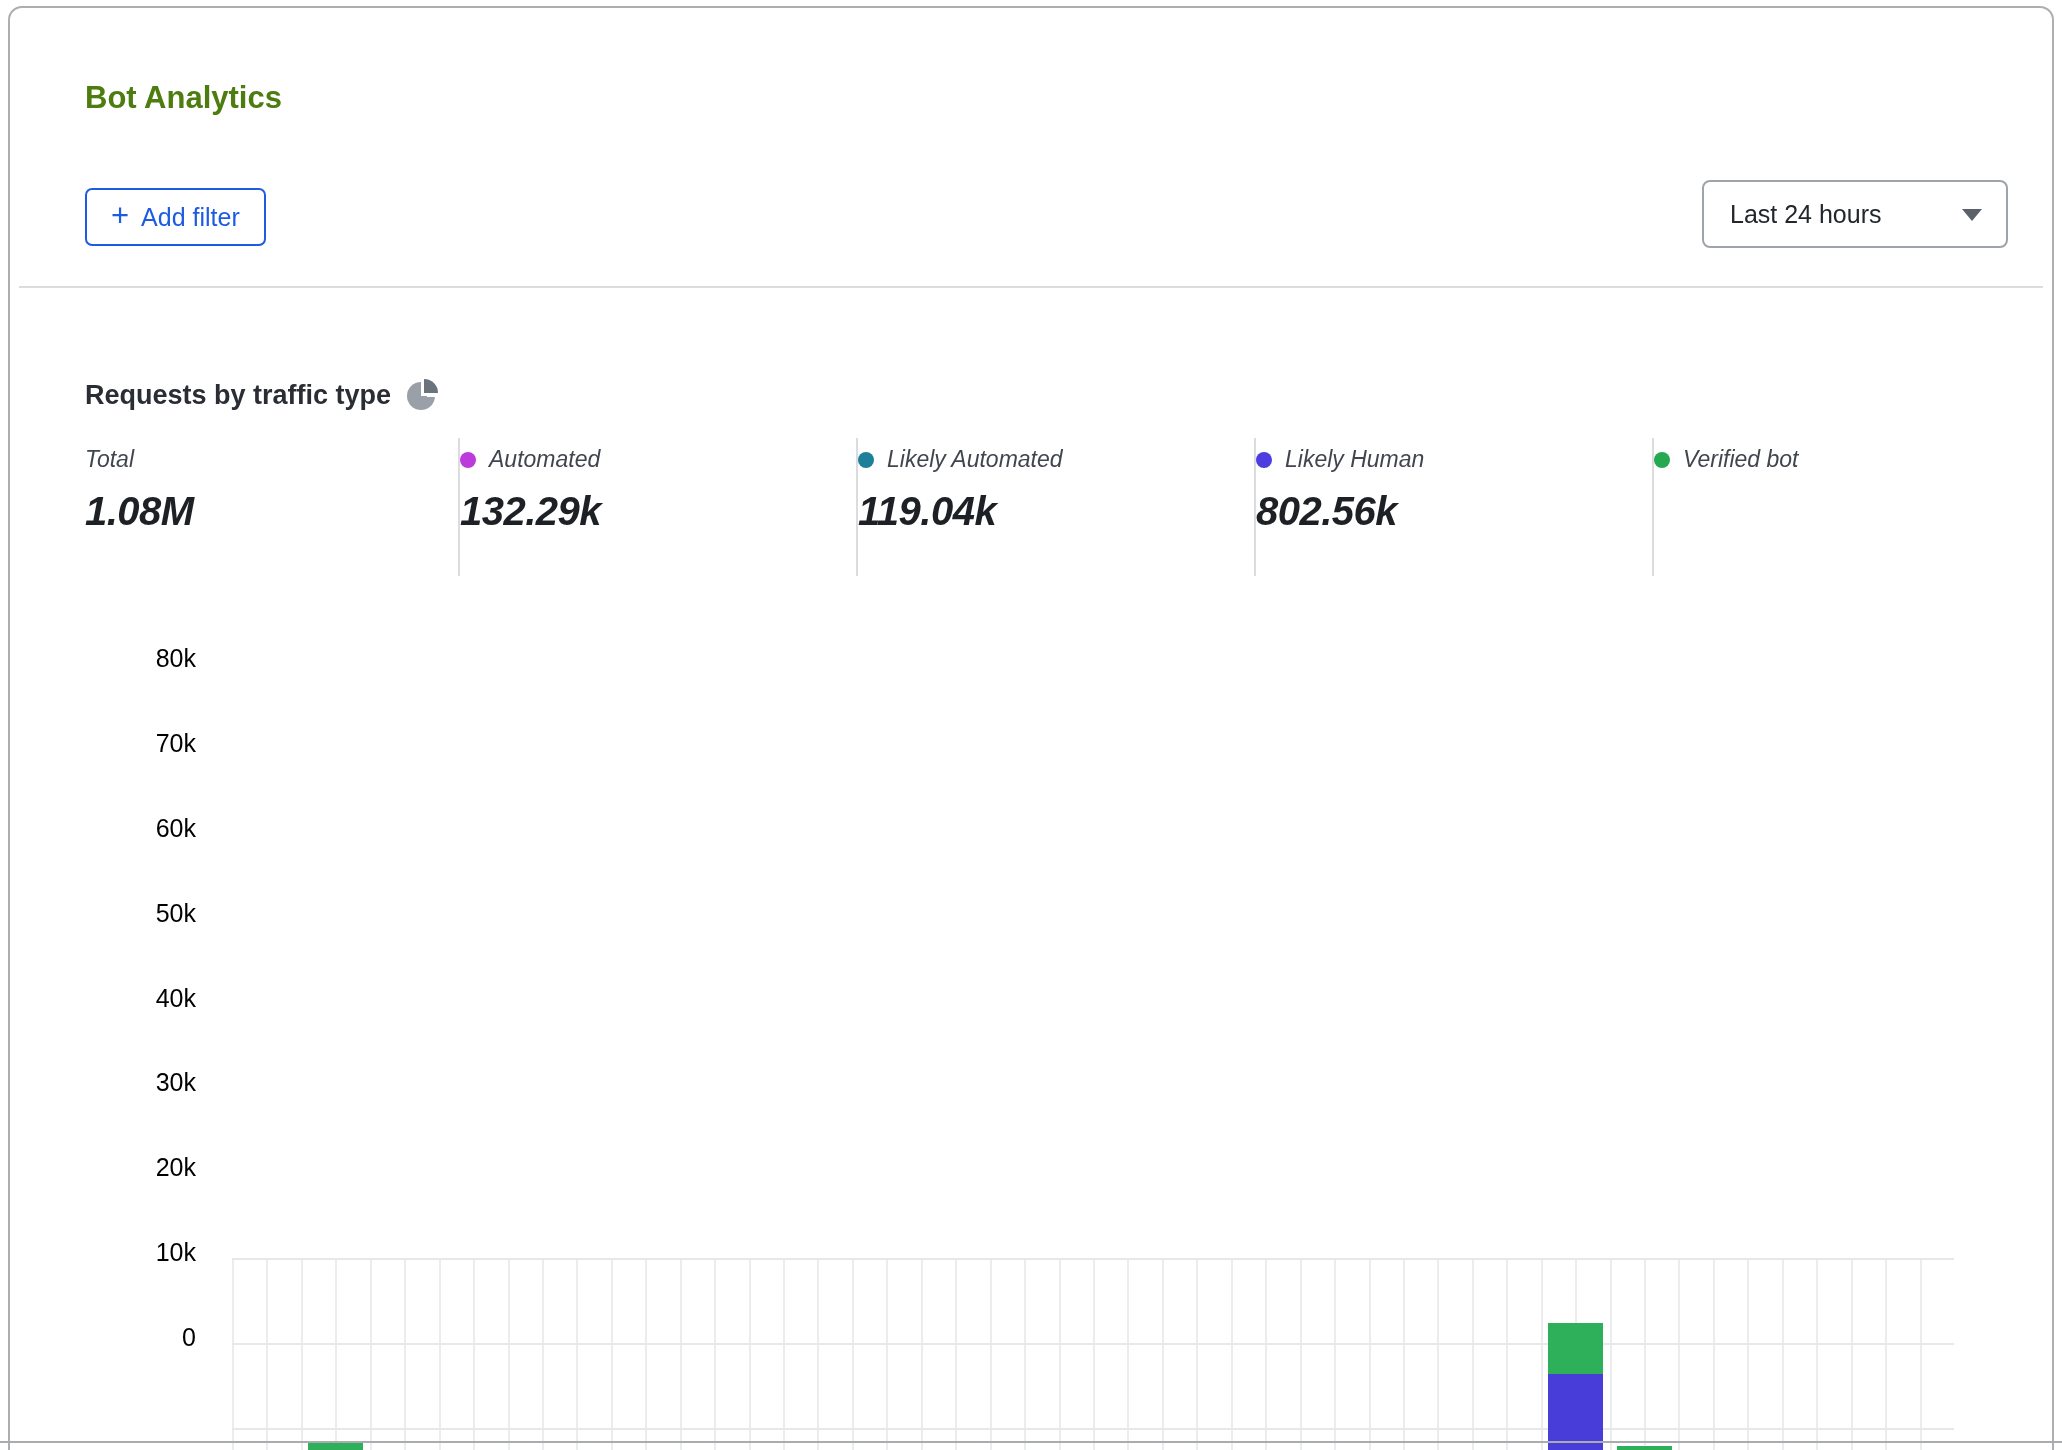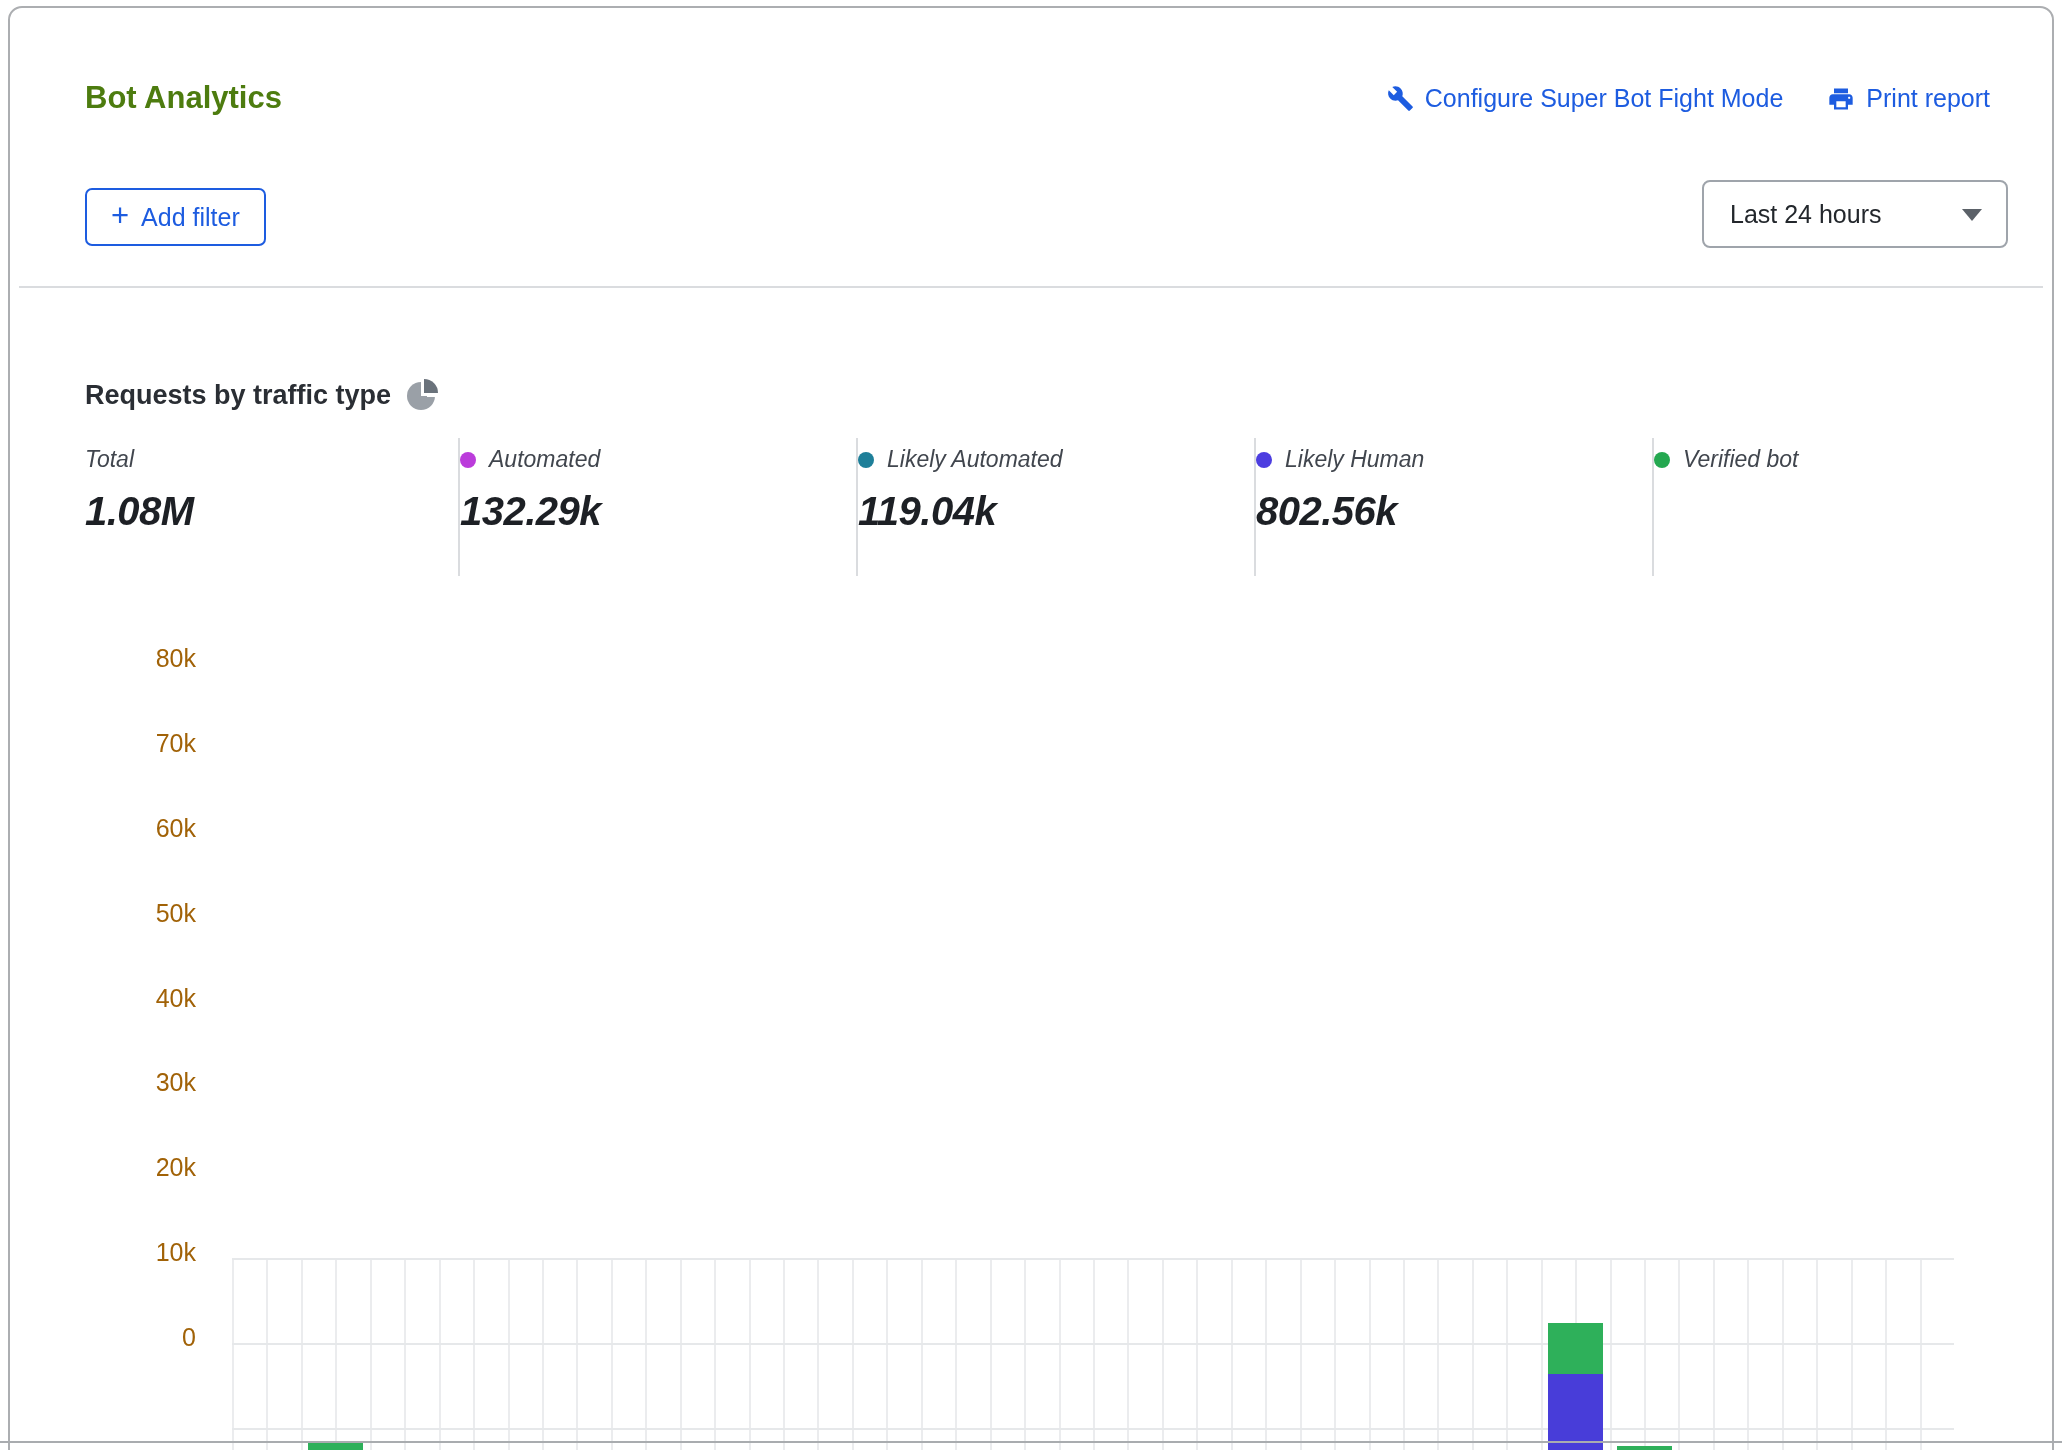--- a/index.html
+++ b/index.html
@@ -35,44 +35,30 @@
   .stat-block { padding-top:8px; }
   .stat-block.divided { border-left:2px solid #DADCDF; }
   .stat-label-row { display:flex; align-items:center; gap:13px; }
   .stat-dot { width:16px; height:16px; border-radius:50%; }
   .stat-label { font-size:23px; color:#41464E; }
   .stat-value { margin-top:16px; font-size:40px; font-weight:700; color:#1D2025; letter-spacing:-0.5px; }
   .chart { position:absolute; left:0; top:600px; width:2062px; height:850px; }
   .plot { position:absolute; left:222px; top:651px; width:1722px; height:679px;
           background-image:repeating-linear-gradient(to right, #EBECEE 0 2px, rgba(0,0,0,0) 2px 34.44px); }
   .hline { position:absolute; left:0; width:100%; height:2px; background:#E6E8EA; }
-  .ylabel { position:absolute; left:0; width:186px; text-align:right; font-size:25px; color:#a16207; }
+  .ylabel { position:absolute; left:0; width:186px; text-align:right; font-size:25px; color:#000000; }
   .bar-seg { position:absolute; }
   .bottom-divider { position:absolute; left:0; top:1441px; width:2062px; height:2px; background:#A9ACAF; }
 </style>
 </head>
 <body>
 
 <div class="card">
   <div class="page-title">Bot Analytics</div>
 
-  <div class="header-links">
-    <div class="hlink">
-      <svg width="27" height="27" viewBox="0 0 24 24">
-        <path fill="#1D5CE0" d="M22.7 19l-9.1-9.1c.9-2.3.4-5-1.5-6.9-2-2-5-2.4-7.4-1.3L9 6 6 9 1.6 4.7C.4 7.1.9 10.1 2.9 12.1c1.9 1.9 4.6 2.4 6.9 1.5l9.1 9.1c.4.4 1 .4 1.4 0l2.3-2.3c.5-.4.5-1.1.1-1.4z"></path>
-      </svg>
-      <span>Configure Super Bot Fight Mode</span>
-    </div>
-    <div class="hlink">
-      <svg width="28" height="28" viewBox="0 0 24 24">
-        <path fill="#1D5CE0" d="M19 8H5c-1.66 0-3 1.34-3 3v6h4v4h12v-4h4v-6c0-1.66-1.34-3-3-3zm-3 11H8v-5h8v5zm3-7c-.55 0-1-.45-1-1s.45-1 1-1 1 .45 1 1-.45 1-1 1zm-1-9H6v4h12V3z"></path>
-      </svg>
-      <span>Print report</span>
-    </div>
-  </div>
 
   <button class="add-filter">
     <span class="plus">+</span>
     <span>Add filter</span>
   </button>
 
   <div class="select">
     <span>Last 24 hours</span>
     <span class="caret"></span>
   </div>

